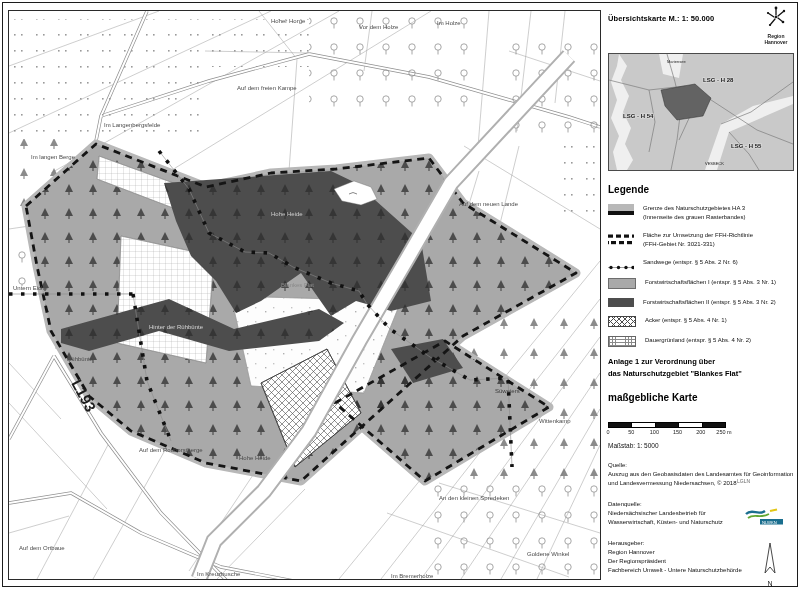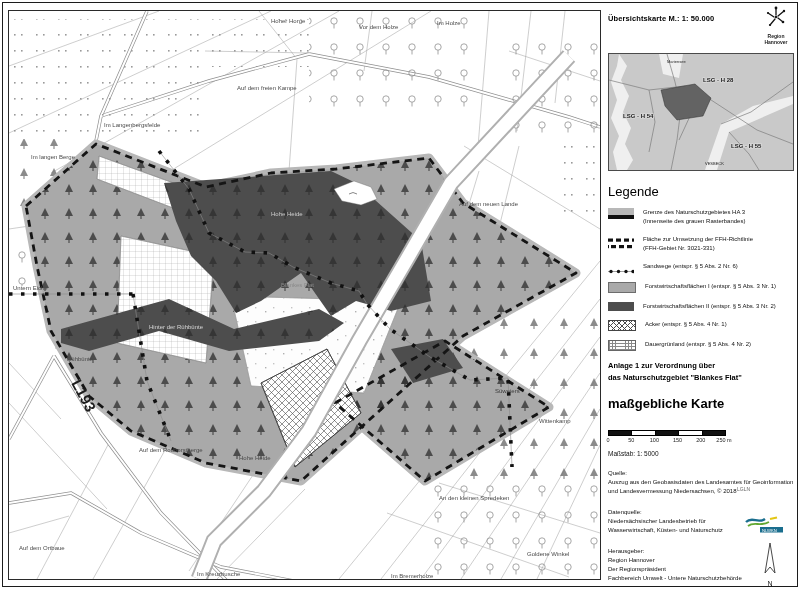--- a/index.html
+++ b/index.html
@@ -14,35 +14,35 @@
   .map-wrap{position:absolute;left:8px;top:10px;width:591px;height:568px;
             border:1px solid #2a2a2a;background:#fff;overflow:hidden}
   svg text{font-family:"Liberation Sans",sans-serif}
   .panel{position:absolute;left:608px;top:6px;width:188px;height:577px}
   .p-header{display:flex;justify-content:space-between;align-items:flex-start}
   .p-title{font-size:7.5px;font-weight:bold;padding-top:8px;letter-spacing:.1px}
   .logo{text-align:center;width:40px}
   .logo-text{font-size:5px;font-weight:bold;color:#222;margin-top:1px}
   .inset{margin-top:8px;width:184px;height:116px;border:1px solid #4a4a4a;
          background:var(--inset-bg);overflow:hidden}
-  .legend-title{font-size:13px;font-weight:normal;margin:13px 0 9px}
+  .legend-title{font-size:10px;font-weight:bold;margin:13px 0 9px}
   .l-row{display:flex;gap:9px;margin-bottom:9px;align-items:flex-start}
   .l-sym{flex:0 0 26px;height:11px}
   .sym-band{background:linear-gradient(to bottom,var(--band) 0 68%,#101010 68% 100%)}
   .sym-forst1{background:var(--forst1);border:1px solid #6d6d6d;height:9px}
   .sym-forst2{background:var(--forst2);height:9px}
   .sym-acker{background-color:#fff;border:1px solid #444;height:9px;
     background-image:repeating-linear-gradient(45deg,#4a4a4a 0 .7px,transparent .7px 4px),
                      repeating-linear-gradient(-45deg,#4a4a4a 0 .7px,transparent .7px 4px)}
   .sym-gruenland{background-color:#fff;border:1px solid #666;height:9px;
     background-image:repeating-linear-gradient(0deg,#8a8a8a 0 .6px,transparent .6px 3.2px),
                      repeating-linear-gradient(90deg,#8a8a8a 0 .6px,transparent .6px 3.2px)}
   .l-txt{font-size:6px;line-height:1.5;color:#111}
   .title-block{margin-top:1px;font-weight:bold;font-size:7.5px;line-height:1.55;color:#000}
-  .subtitle{margin-top:11px;font-weight:bold;font-size:13px}
+  .subtitle{margin-top:11px;font-weight:bold;font-size:10px}
   .scalebar{margin-top:16px;position:relative}
   .bar{display:flex;width:116px;height:4px;border:1px solid #000;box-sizing:content-box}
   .seg{flex:1;border-right:.5px solid #000}
   .seg:last-child{border-right:none}
   .ticks{position:relative;height:8px;width:140px;font-size:5.5px;color:#222;margin-top:1px}
   .ticks span{position:absolute;transform:translateX(-50%);white-space:nowrap}
   .scale-label{font-size:6.5px;margin-top:5px;color:#111}
   .block{position:relative;margin-top:12px;font-size:6px;line-height:1.5;color:#111}
   .block [data-lines] div{white-space:nowrap}
   .lgln{position:absolute;left:129px;top:17px;font-size:5px;color:#666}

